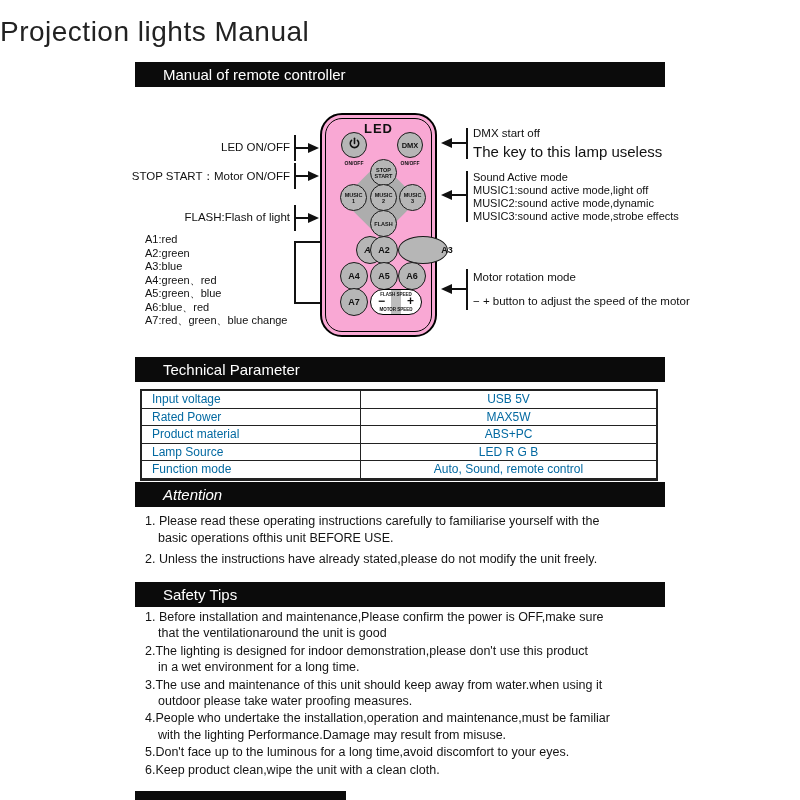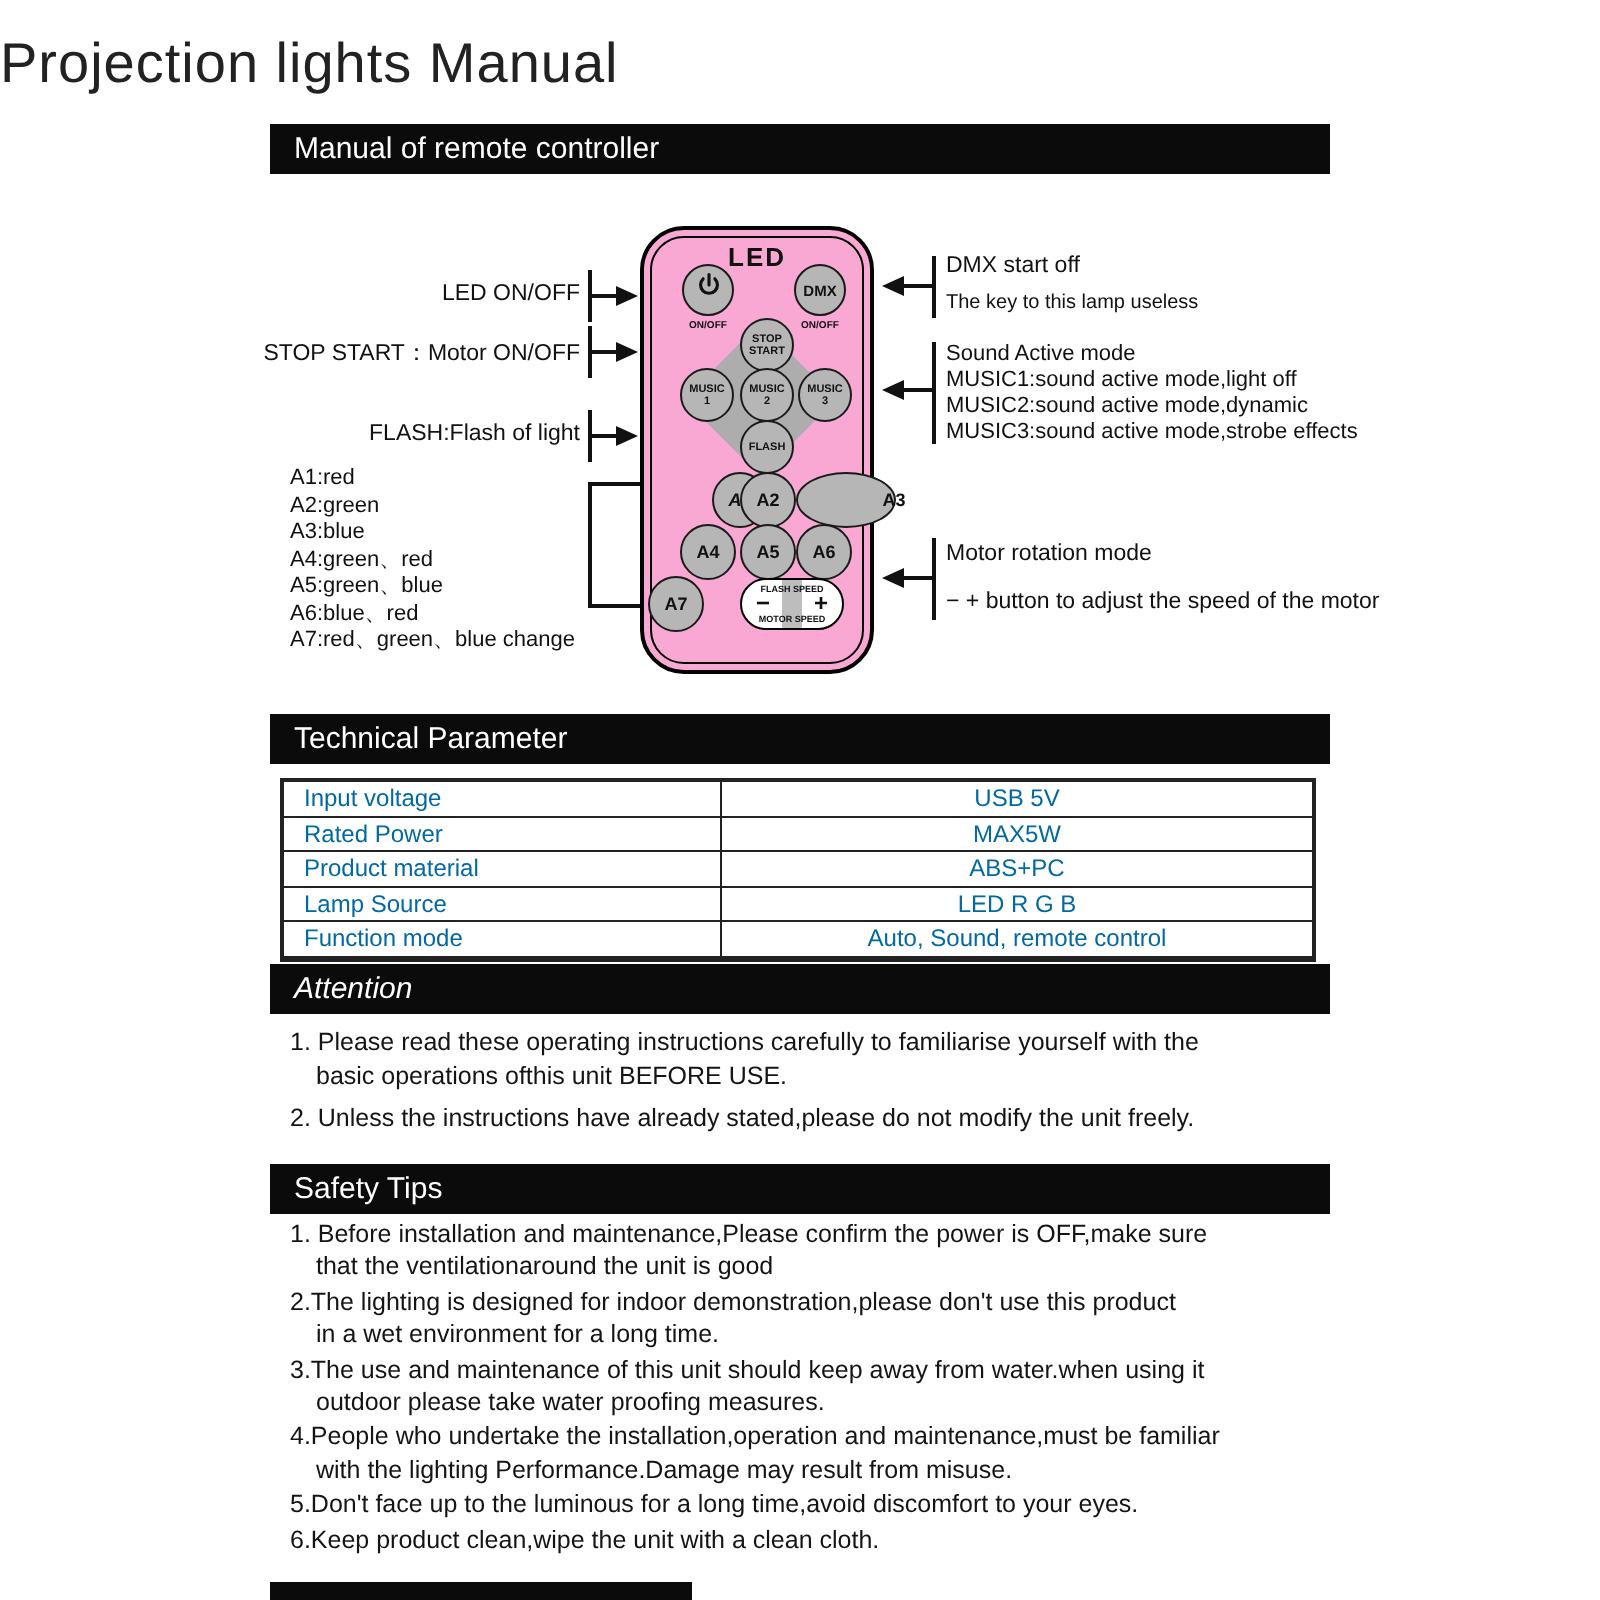--- a/index.html
+++ b/index.html
@@ -3,21 +3,21 @@
 <meta charset="utf-8">
 <style>
   html,body{margin:0;padding:0;background:#fff;}
   .page{position:relative;width:800px;height:800px;background:#ffffff;overflow:hidden;
         font-family:"Liberation Sans","DejaVu Sans",sans-serif;color:#1a1a1a;}
 
   .page-title{position:absolute;left:0;right:0;top:16px;text-align:left;
               font-size:28px;font-weight:400;color:#222;letter-spacing:0.5px;}
 
   .section-bar{position:absolute;left:135px;width:530px;height:25px;background:#0b0b0b;
-               color:#fff;font-size:15px;line-height:25px;padding-left:12px;box-sizing:border-box;}
+               color:#fff;font-size:15px;line-height:25px;padding-left:28px;box-sizing:border-box;}
   .bar-remote{top:62px;}
   .bar-tech{top:357px;}
   .bar-attention{top:482px;font-style:italic;}
   .bar-safety{top:582px;}
   .bar-cutoff{position:absolute;left:135px;top:791px;width:211px;height:9px;background:#0b0b0b;}
 
   
   .remote{position:absolute;left:320px;top:113px;width:117px;height:224px;background:#f9a8d4;
           border:2px solid #000;border-radius:22px;box-sizing:border-box;}
   .remote::before{content:"";position:absolute;left:3px;right:3px;top:3px;bottom:3px;
@@ -124,21 +124,21 @@
     </div>
 
     <div class="btn" style="left:48px;top:95px;width:27px;height:27px;font-size:5.5px;">FLASH</div>
 
     <div class="btn akey" style="left:34px;top:121px;width:28px;height:28px;font-style:italic;">A1</div>
     <div class="btn akey" style="left:48px;top:121px;width:28px;height:28px;">A2</div>
     <div class="btn akey" style="left:76px;top:121px;width:28px;height:28px;padding-left:48px;">A3</div>
     <div class="btn akey" style="left:18px;top:147px;width:28px;height:28px;">A4</div>
     <div class="btn akey" style="left:48px;top:147px;width:28px;height:28px;">A5</div>
     <div class="btn akey" style="left:76px;top:147px;width:28px;height:28px;">A6</div>
-    <div class="btn akey" style="left:2px;top:173px;width:28px;height:28px;text-align:right;">A7</div>
+    <div class="btn akey" style="left:18px;top:173px;width:28px;height:28px;text-align:right;">A7</div>
 
     <div class="pill">
       <div class="mid"></div>
       <div class="top-label">FLASH SPEED</div>
       <div class="minus">−</div>
       <div class="plus">+</div>
       <div class="bottom-label">MOTOR SPEED</div>
     </div>
   </div>
 
@@ -168,21 +168,21 @@
   </div>
   <div class="vbar" style="left:294px;top:241px;height:63px;"></div>
   <div class="hline" style="left:294px;top:241px;width:26px;"></div>
   <div class="hline" style="left:294px;top:302px;width:26px;"></div>
 
   <div class="arr-l" style="left:441px;top:138px;"></div>
   <div class="hline" style="left:451px;top:142px;width:16px;"></div>
   <div class="vbar" style="left:466px;top:128px;height:31px;"></div>
   <div class="right-note" style="top:127px;">
     <div class="rn-line" style="font-size:11.5px;">DMX start off</div>
-    <div class="rn-line rn-gap" style="font-size:10px;">The key to this lamp useless</div>
+    <div class="rn-line rn-gap" style="font-size:15px;">The key to this lamp useless</div>
   </div>
 
   <div class="arr-l" style="left:441px;top:190px;"></div>
   <div class="hline" style="left:451px;top:194px;width:16px;"></div>
   <div class="vbar" style="left:466px;top:171px;height:51px;"></div>
   <div class="right-note" style="top:171px;">
     <div class="rn-line">Sound Active mode</div>
     <div class="rn-line">MUSIC1:sound active mode,light off</div>
     <div class="rn-line">MUSIC2:sound active mode,dynamic</div>
     <div class="rn-line">MUSIC3:sound active mode,strobe effects</div>

